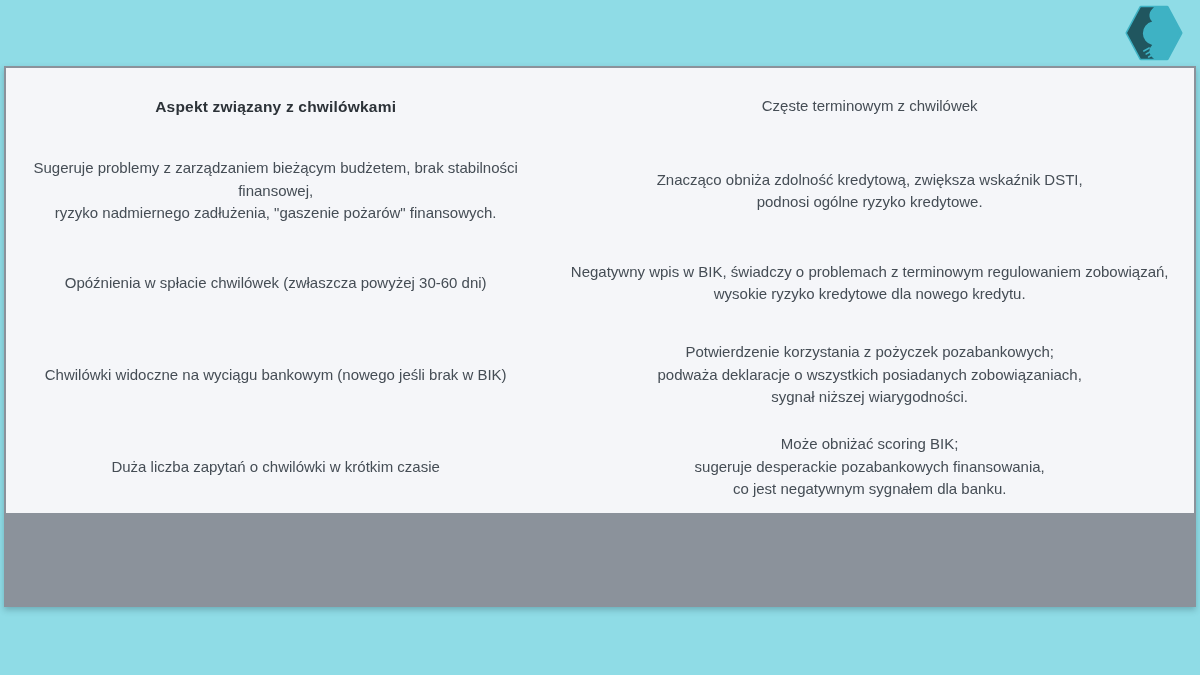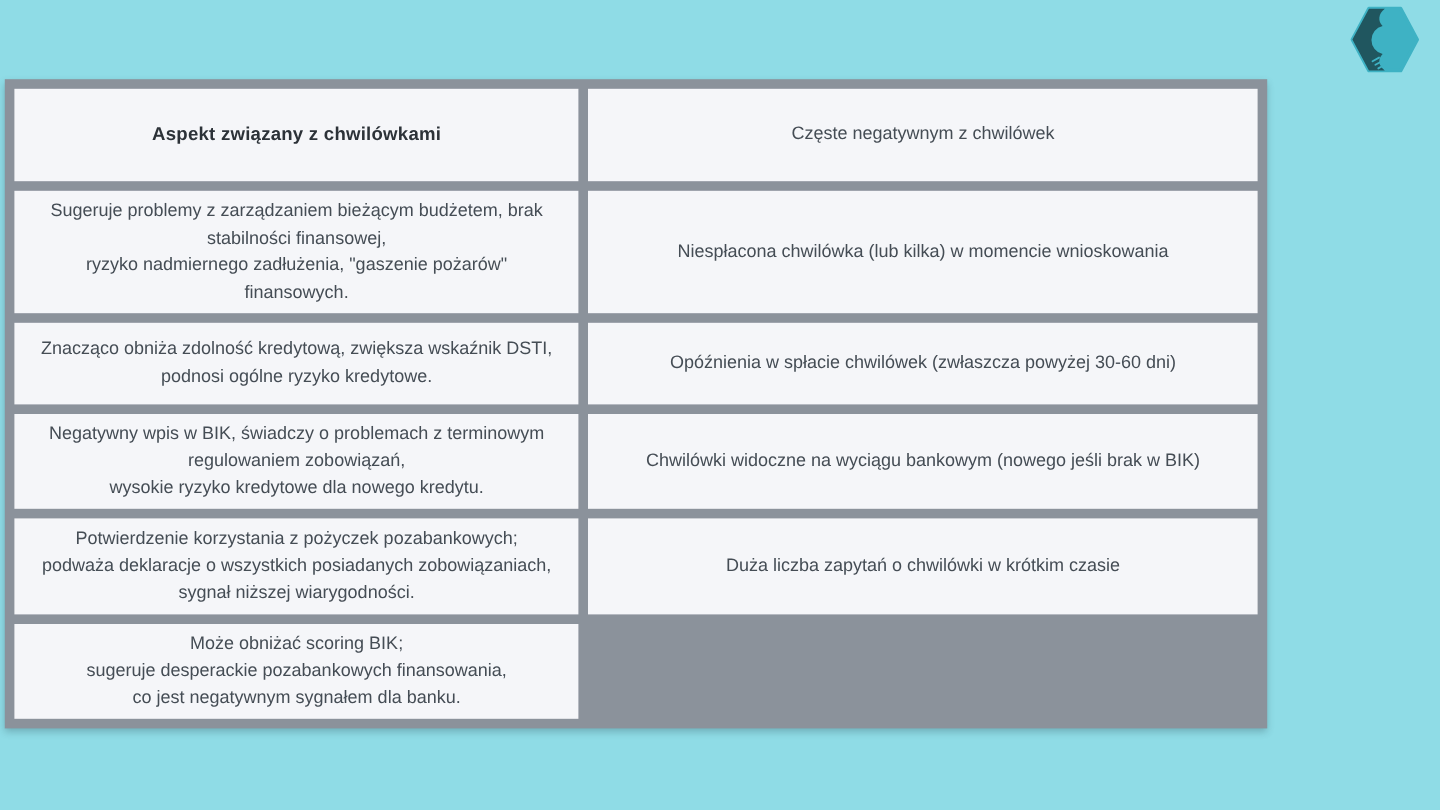--- a/index.html
+++ b/index.html
@@ -23,28 +23,28 @@
     width: 60px;
     height: 56px;
   }
   .logo svg { width: 100%; height: 100%; display: block; }
 
   
   .table-wrap {
     position: absolute;
     left: 4px;
     top: 66px;
-    width: 1052px;
+    width: 1192px;
     height: 541px;
     box-sizing: border-box;
     display: grid;
     grid-template-columns: 45.4% 1fr;
     grid-template-rows: 77px repeat(5, 1fr);
-    gap: 8px;
-    padding: 8px;
+    gap: 0;
+    padding: 2px;
     background: #8b929b;           
     box-shadow: 0 3px 6px rgba(40, 70, 80, 0.30);
   }
   .cell {
     background: #f5f6f9;
     display: flex;
     align-items: center;
     justify-content: center;
     text-align: center;
     padding: 6px 20px;
@@ -82,25 +82,24 @@
       <path d="M33,76 L42,71"></path>
       <path d="M37,81 L46,76"></path>
       <path d="M41,86 L50,81"></path>
     </g>
   </svg>
 </div>
 
 <div class="table-wrap">
   <div class="cell header">Aspekt związany z chwilówkami</div>
 
-  <div class="cell body">Częste negatywnym z chwilówek</div>
+  <div class="cell body">Częste terminowym z chwilówek</div>
   <div class="cell body interp">Sugeruje problemy z zarządzaniem bieżącym budżetem, brak stabilności finansowej,
 ryzyko nadmiernego zadłużenia, "gaszenie pożarów" finansowych.</div>
 
-  <div class="cell body">Niespłacona chwilówka (lub kilka) w momencie wnioskowania</div>
   <div class="cell body interp">Znacząco obniża zdolność kredytową, zwiększa wskaźnik DSTI,
 podnosi ogólne ryzyko kredytowe.</div>
 
   <div class="cell body">Opóźnienia w spłacie chwilówek (zwłaszcza powyżej 30-60 dni)</div>
   <div class="cell body interp">Negatywny wpis w BIK, świadczy o problemach z terminowym regulowaniem zobowiązań,
 wysokie ryzyko kredytowe dla nowego kredytu.</div>
 
   <div class="cell body">Chwilówki widoczne na wyciągu bankowym (nowego jeśli brak w BIK)</div>
   <div class="cell body interp">Potwierdzenie korzystania z pożyczek pozabankowych;
 podważa deklaracje o wszystkich posiadanych zobowiązaniach,

